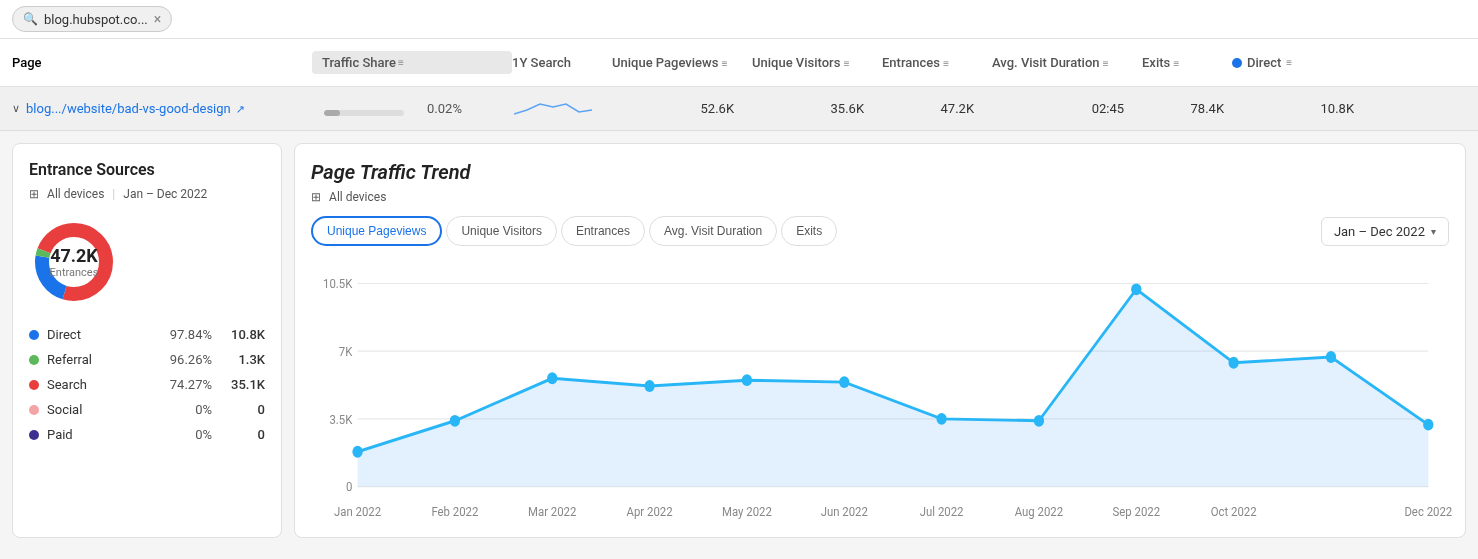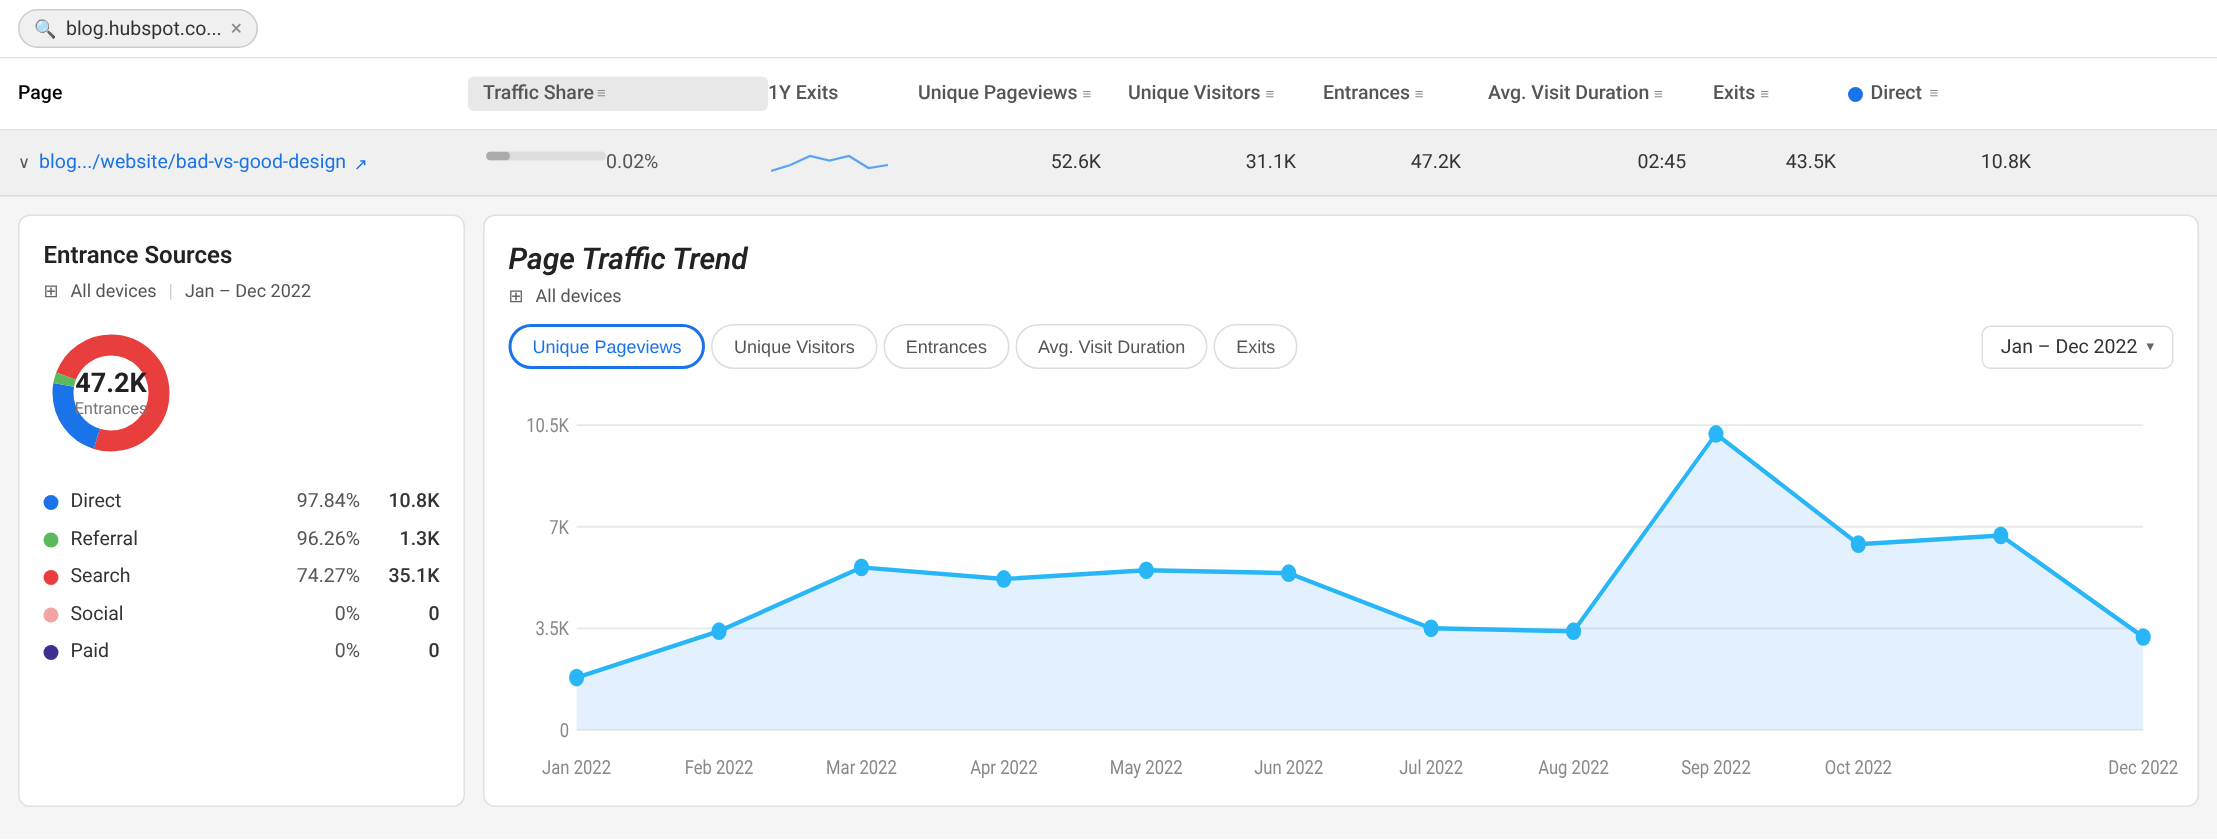--- a/index.html
+++ b/index.html
@@ -24,40 +24,40 @@
     .col-direct { flex: 0 0 120px; display: flex; align-items: center; gap: 5px; color: #555; font-size: 13px; font-weight: 500; }
     .filter-icon { font-size: 10px; color: #888; }
     .dot-blue { width: 10px; height: 10px; border-radius: 50%; background: #1a73e8; display: inline-block; }
 
     
     .table-row { background: #f0f0f0; border-bottom: 1px solid #ddd; display: flex; align-items: center; padding: 0 12px; height: 44px; }
     .row-expand { color: #555; margin-right: 6px; font-size: 11px; cursor: pointer; }
     .row-page { flex: 0 0 288px; display: flex; align-items: flex-end; gap: 5px; }
     .row-page-link { color: #1a73e8; font-size: 13px; text-decoration: none; }
     .row-page-icon { color: #1a73e8; font-size: 11px; }
-    .row-traffic { flex: 0 0 200px; display: flex; align-items: flex-start; gap: 0; padding: 0 10px; }
+    .row-traffic { flex: 0 0 200px; display: flex; align-items: flex-end; gap: 23px; padding: 0 10px; }
     .traffic-bar-container { width: 80px; height: 6px; background: #ddd; border-radius: 3px; overflow: hidden; }
     .traffic-bar-fill { height: 100%; background: #aaa; border-radius: 3px; }
     .traffic-pct { color: #555; font-size: 13px; }
     .row-trend { flex: 0 0 100px; }
     .row-pageviews { flex: 0 0 140px; color: #333; font-size: 13px; text-align: right; padding-right: 20px; }
     .row-visitors { flex: 0 0 130px; color: #333; font-size: 13px; text-align: right; padding-right: 20px; }
     .row-entrances { flex: 0 0 110px; color: #333; font-size: 13px; text-align: right; padding-right: 20px; }
     .row-duration { flex: 0 0 150px; color: #333; font-size: 13px; text-align: right; padding-right: 20px; }
     .row-exits { flex: 0 0 90px; color: #333; font-size: 13px; text-align: right; padding-right: 10px; }
     .row-direct { flex: 0 0 120px; color: #333; font-size: 13px; text-align: right; }
 
     
     .sparkline { width: 80px; height: 30px; }
 
     
     .main-content { display: flex; padding: 12px; gap: 12px; height: calc(100vh - 140px); min-height: 390px; }
 
     
-    .left-panel { background: #fff; border: 1px solid #e0e0e0; border-radius: 8px; padding: 16px; width: 298px; flex-shrink: 0; }
+    .left-panel { background: #fff; border: 1px solid #e0e0e0; border-radius: 8px; padding: 16px; width: 270px; flex-shrink: 0; }
     .panel-title { font-size: 16px; font-weight: 600; color: #222; margin-bottom: 8px; }
     .panel-subtitle { display: flex; align-items: center; gap: 8px; font-size: 12px; color: #555; margin-bottom: 16px; }
     .panel-subtitle-icon { font-size: 12px; color: #666; }
     .separator { color: #ccc; }
 
     
     .donut-section { display: flex; align-items: center; gap: 16px; margin-bottom: 20px; }
     .donut-container { position: relative; width: 90px; height: 90px; flex-shrink: 0; }
     .donut-center { position: absolute; top: 50%; left: 50%; transform: translate(-50%, -50%); text-align: center; }
     .donut-value { font-size: 18px; font-weight: 700; color: #222; }
@@ -98,21 +98,21 @@
     <span class="close-icon">×</span>
   </div>
 </div>
 
 <div class="table-header">
   <div class="col-page">Page</div>
   <div class="col-traffic">
     <span>Traffic Share</span>
     <span class="filter-icon">≡</span>
   </div>
-  <div class="col-trend">1Y Exits</div>
+  <div class="col-trend">1Y Search</div>
   <div class="col-pageviews">
     <span>Unique Pageviews</span>
     <span class="filter-icon">≡</span>
   </div>
   <div class="col-visitors">
     <span>Unique Visitors</span>
     <span class="filter-icon">≡</span>
   </div>
   <div class="col-entrances">
     <span>Entrances</span>
@@ -144,24 +144,24 @@
       <div class="traffic-bar-fill" style="width:20%"></div>
     </div>
     <span class="traffic-pct">0.02%</span>
   </div>
   <div class="row-trend">
     <svg class="sparkline" viewBox="0 0 80 30">
       <polyline points="0,22 13,18 26,12 39,15 52,12 65,20 78,18" fill="none" stroke="#5ba4f5" stroke-width="1.5"></polyline>
     </svg>
   </div>
   <div class="row-pageviews">52.6K</div>
-  <div class="row-visitors">31.1K</div>
+  <div class="row-visitors">35.6K</div>
   <div class="row-entrances">47.2K</div>
   <div class="row-duration">02:45</div>
-  <div class="row-exits">43.5K</div>
+  <div class="row-exits">78.4K</div>
   <div class="row-direct">10.8K</div>
 </div>
 
 <div class="main-content">
 
   <div class="left-panel">
     <div class="panel-title">Entrance Sources</div>
     <div class="panel-subtitle">
       <span class="panel-subtitle-icon">⊞</span>
       <span>All devices</span>

